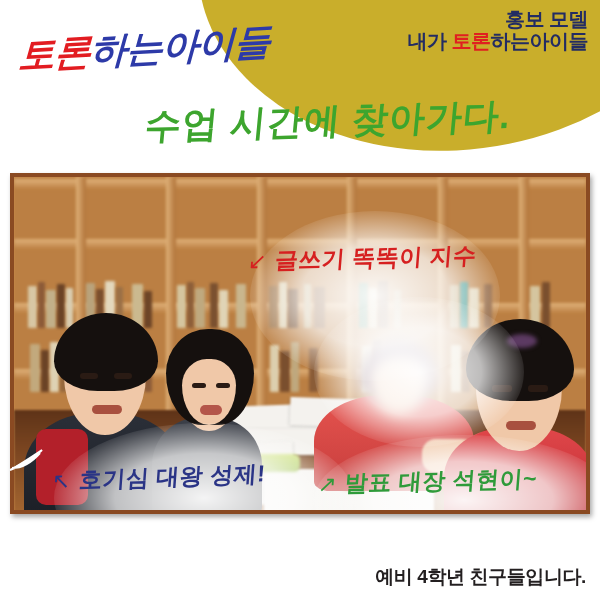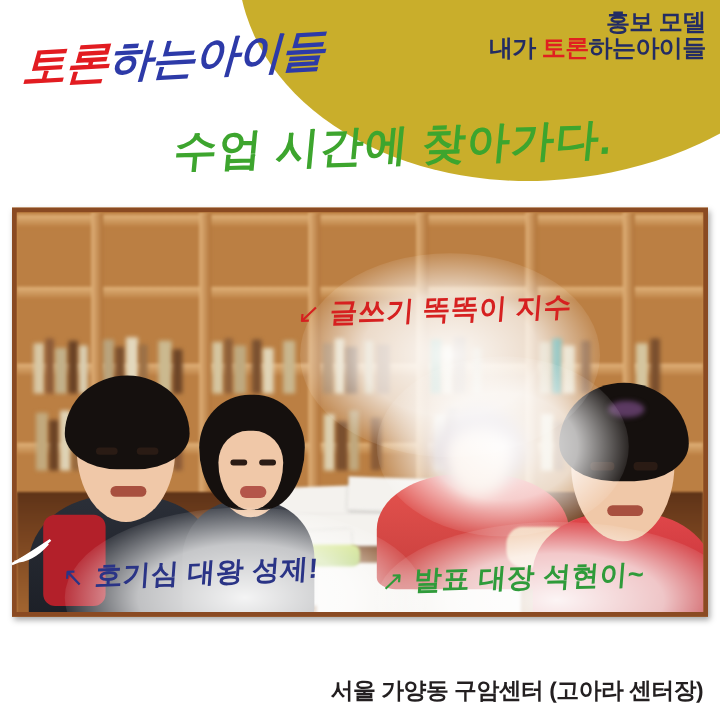--- a/index.html
+++ b/index.html
@@ -414,16 +414,16 @@
 
   <div class="annot annot-blue">
     <span class="arrow">↖</span><span>호기심 대왕 성제!</span>
   </div>
 
   <div class="annot annot-green">
     <span class="arrow">↗</span><span>발표 대장 석현이~</span>
   </div>
 
   <div class="footer">
-    <div class="footer-line">서울 가양동 구암센터 (고아라 센터장)</div>
+    <div class="footer-line">예비 4학년 친구들입니다.</div>
   </div>
 
 </div>
 
 </body></html>

